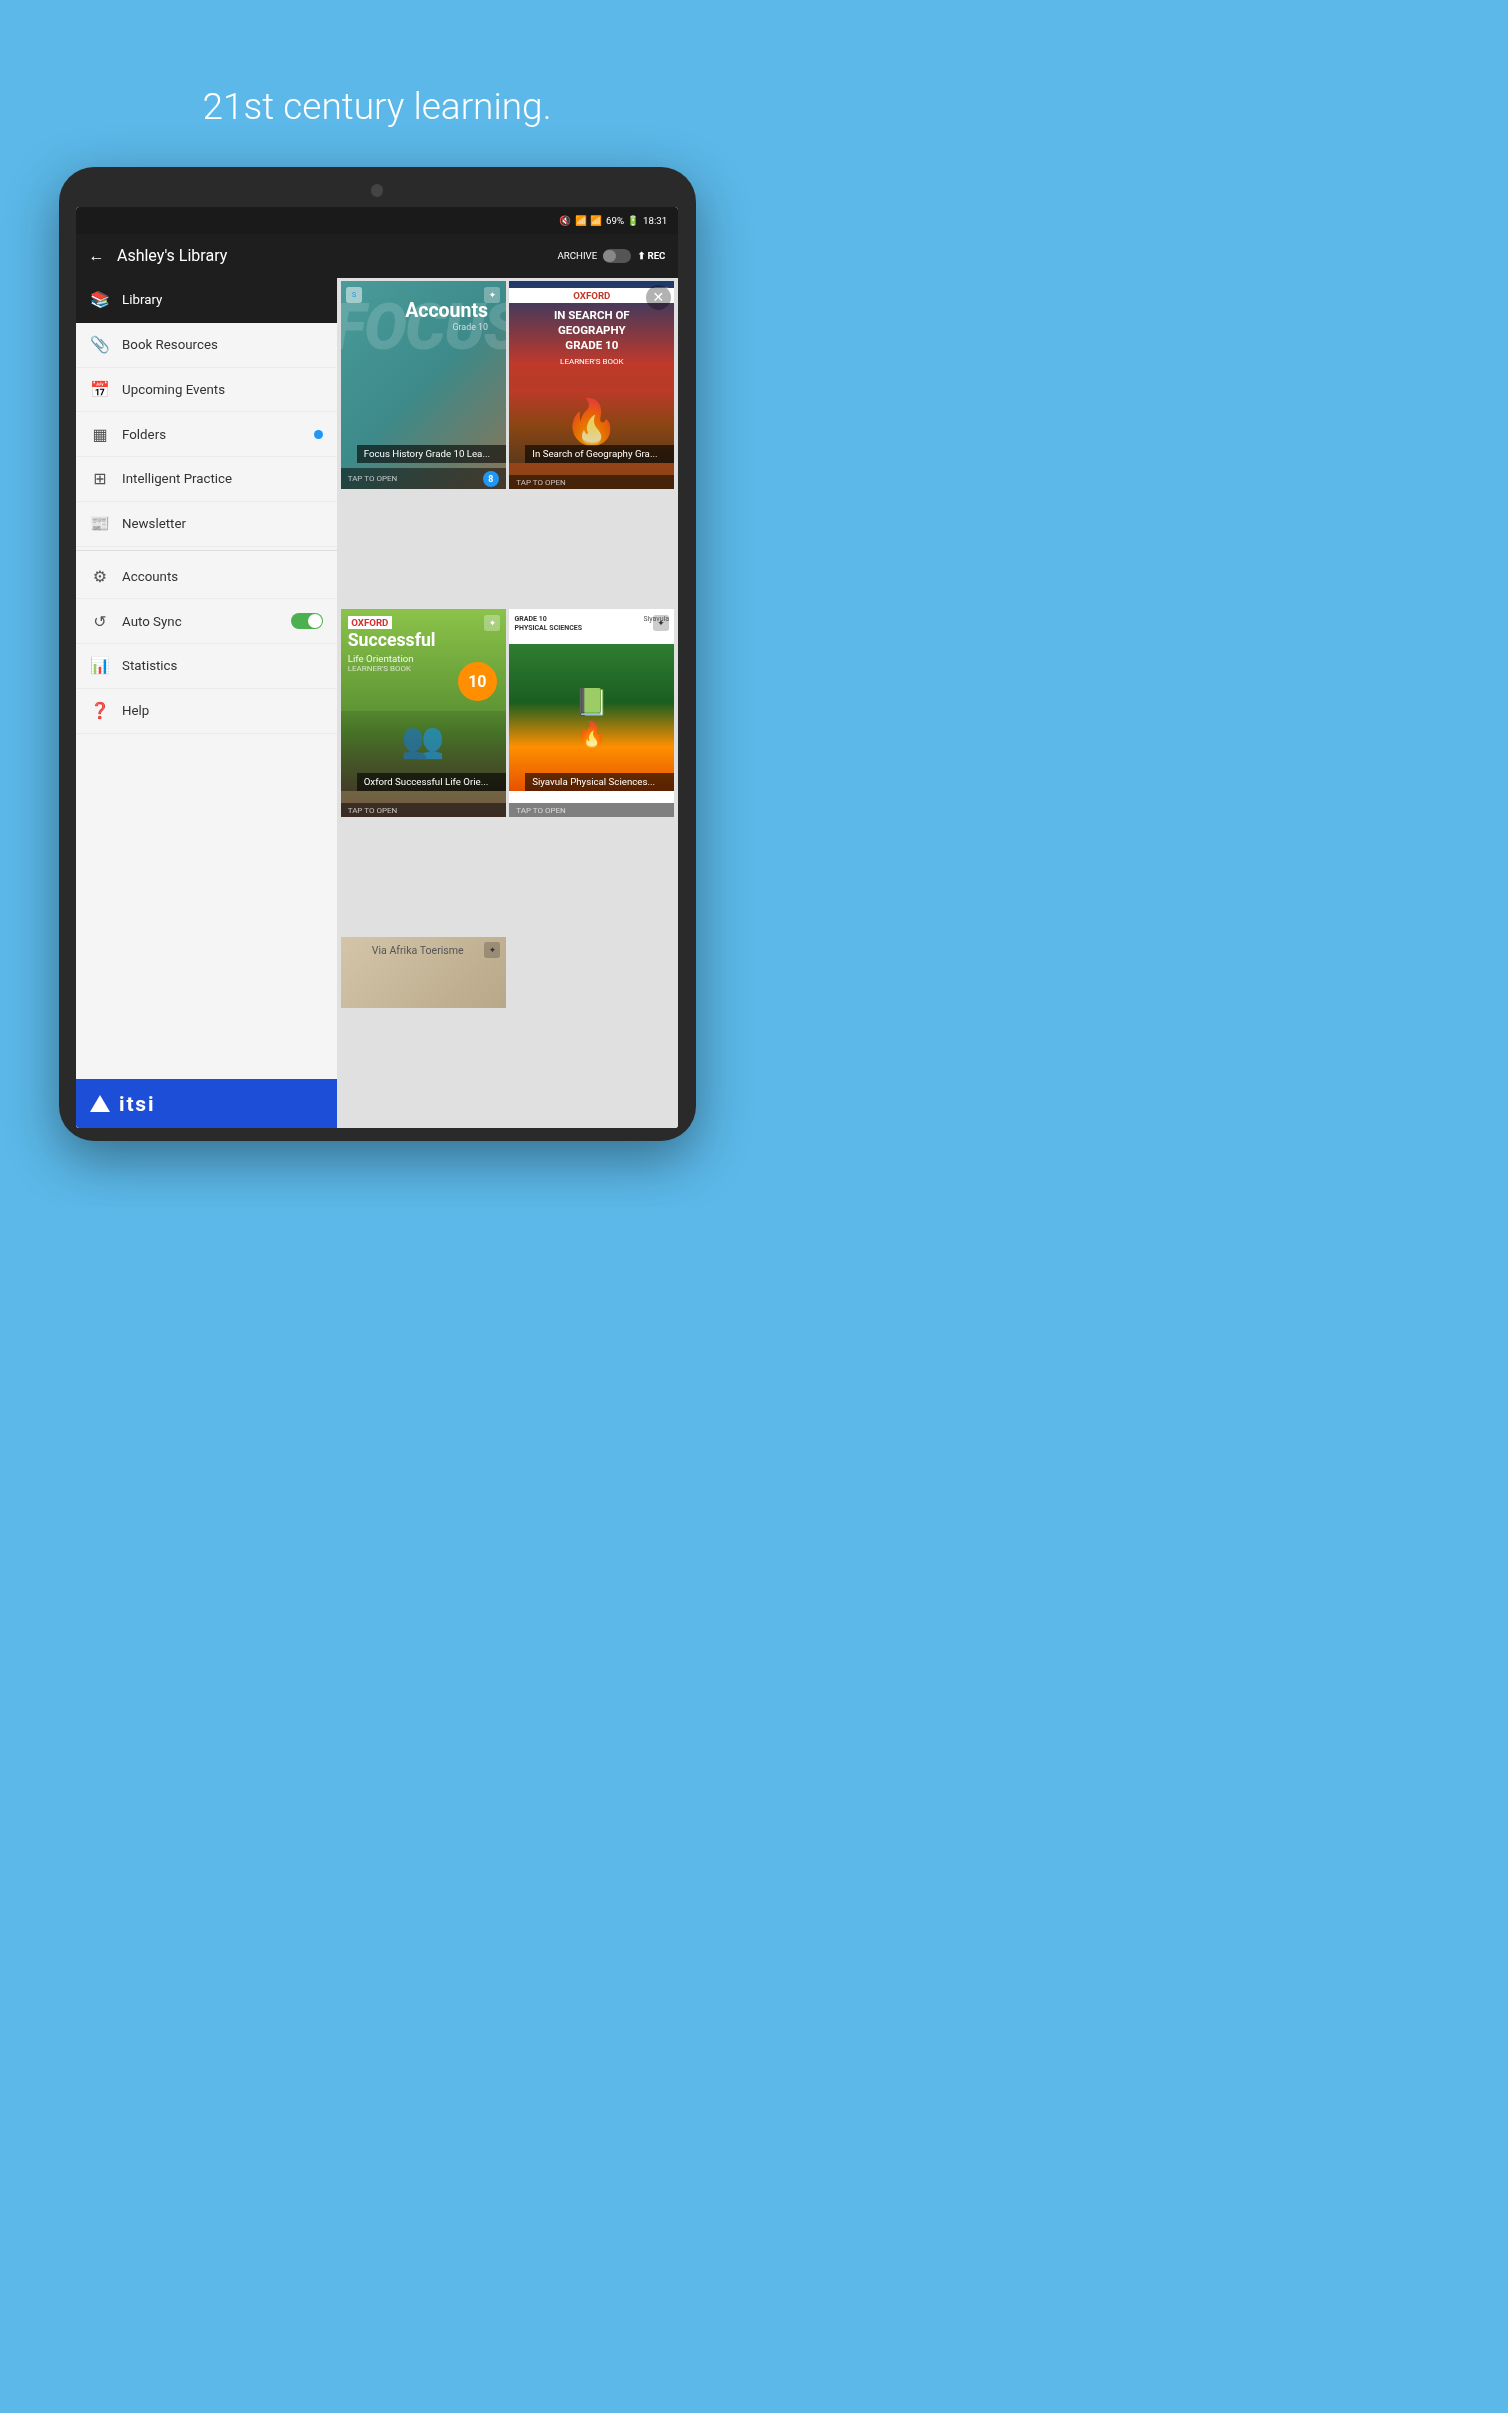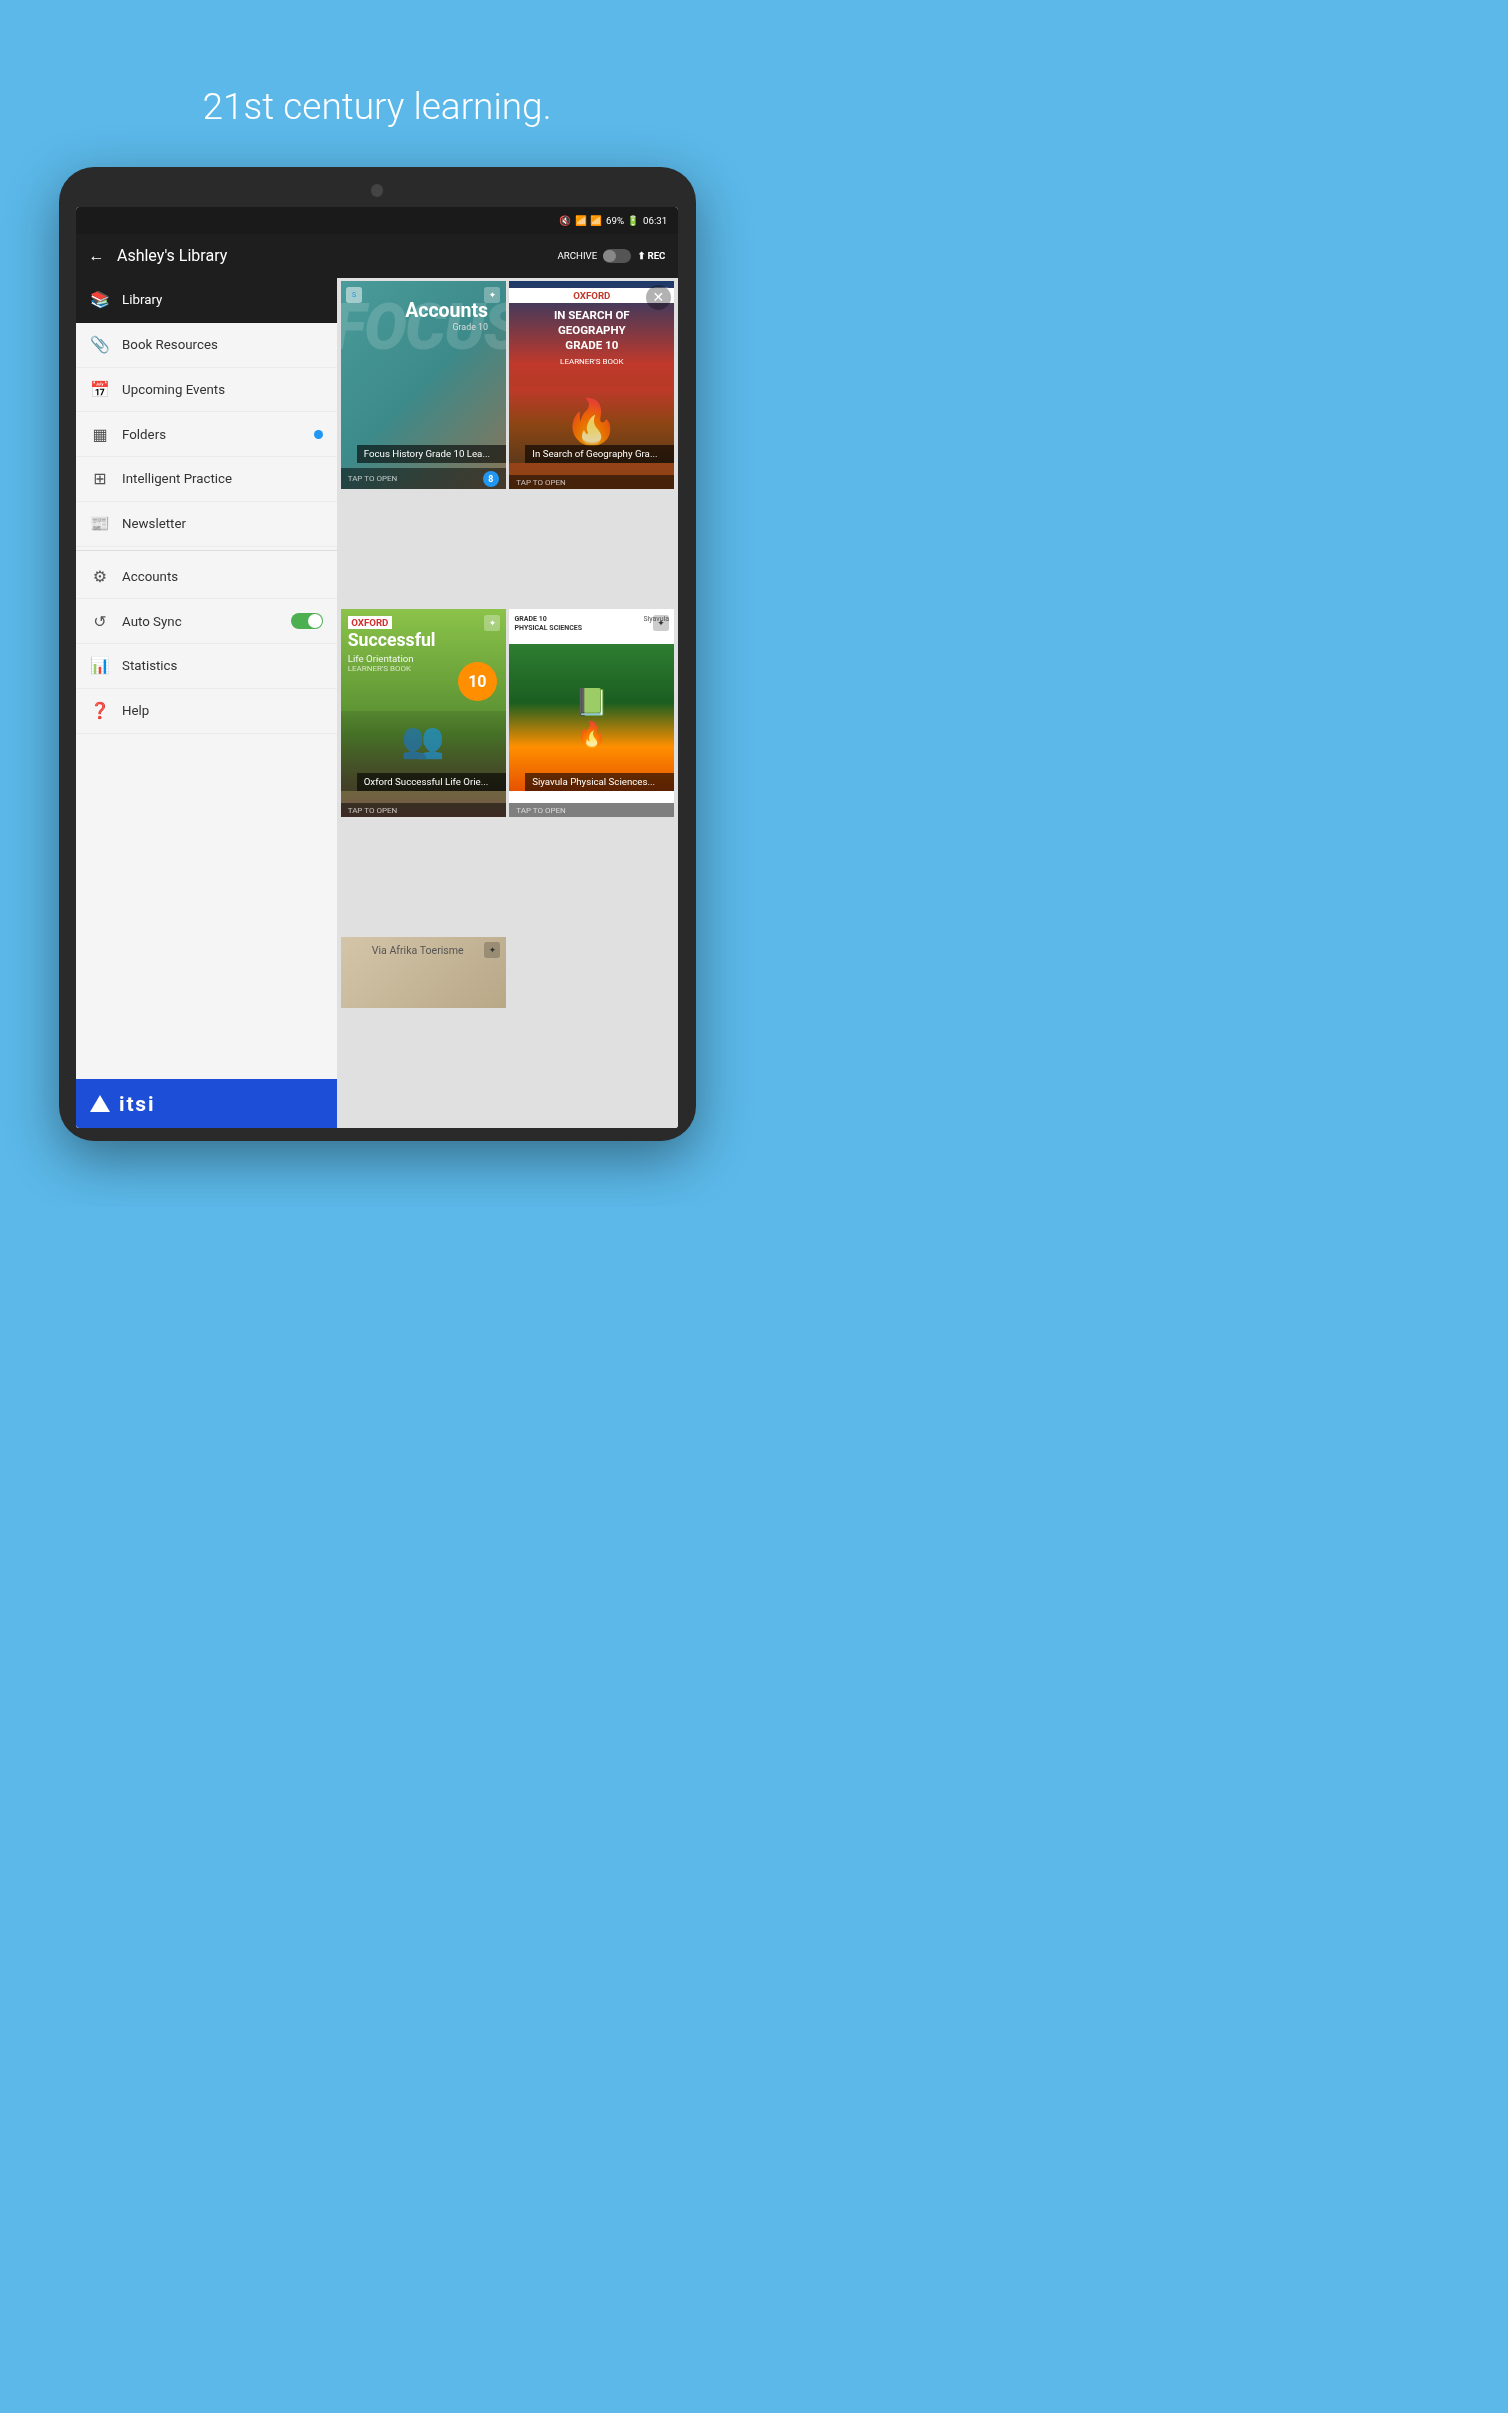--- a/index.html
+++ b/index.html
@@ -433,21 +433,21 @@
 
     <div class="screen">
 
       <div class="status-bar">
         <div class="status-icons">
           <span>🔇</span>
           <span>📶</span>
           <span>📶</span>
           <span>69%</span>
           <span>🔋</span>
-          <span>06:31</span>
+          <span>18:31</span>
         </div>
       </div>
 
       <div class="app-bar">
         <span class="app-bar-back">←</span>
         <span class="app-bar-title">Ashley's Library</span>
         <div class="app-bar-right">
           <div class="archive-toggle">
             <span>ARCHIVE</span>
             <div class="toggle-pill"></div>

